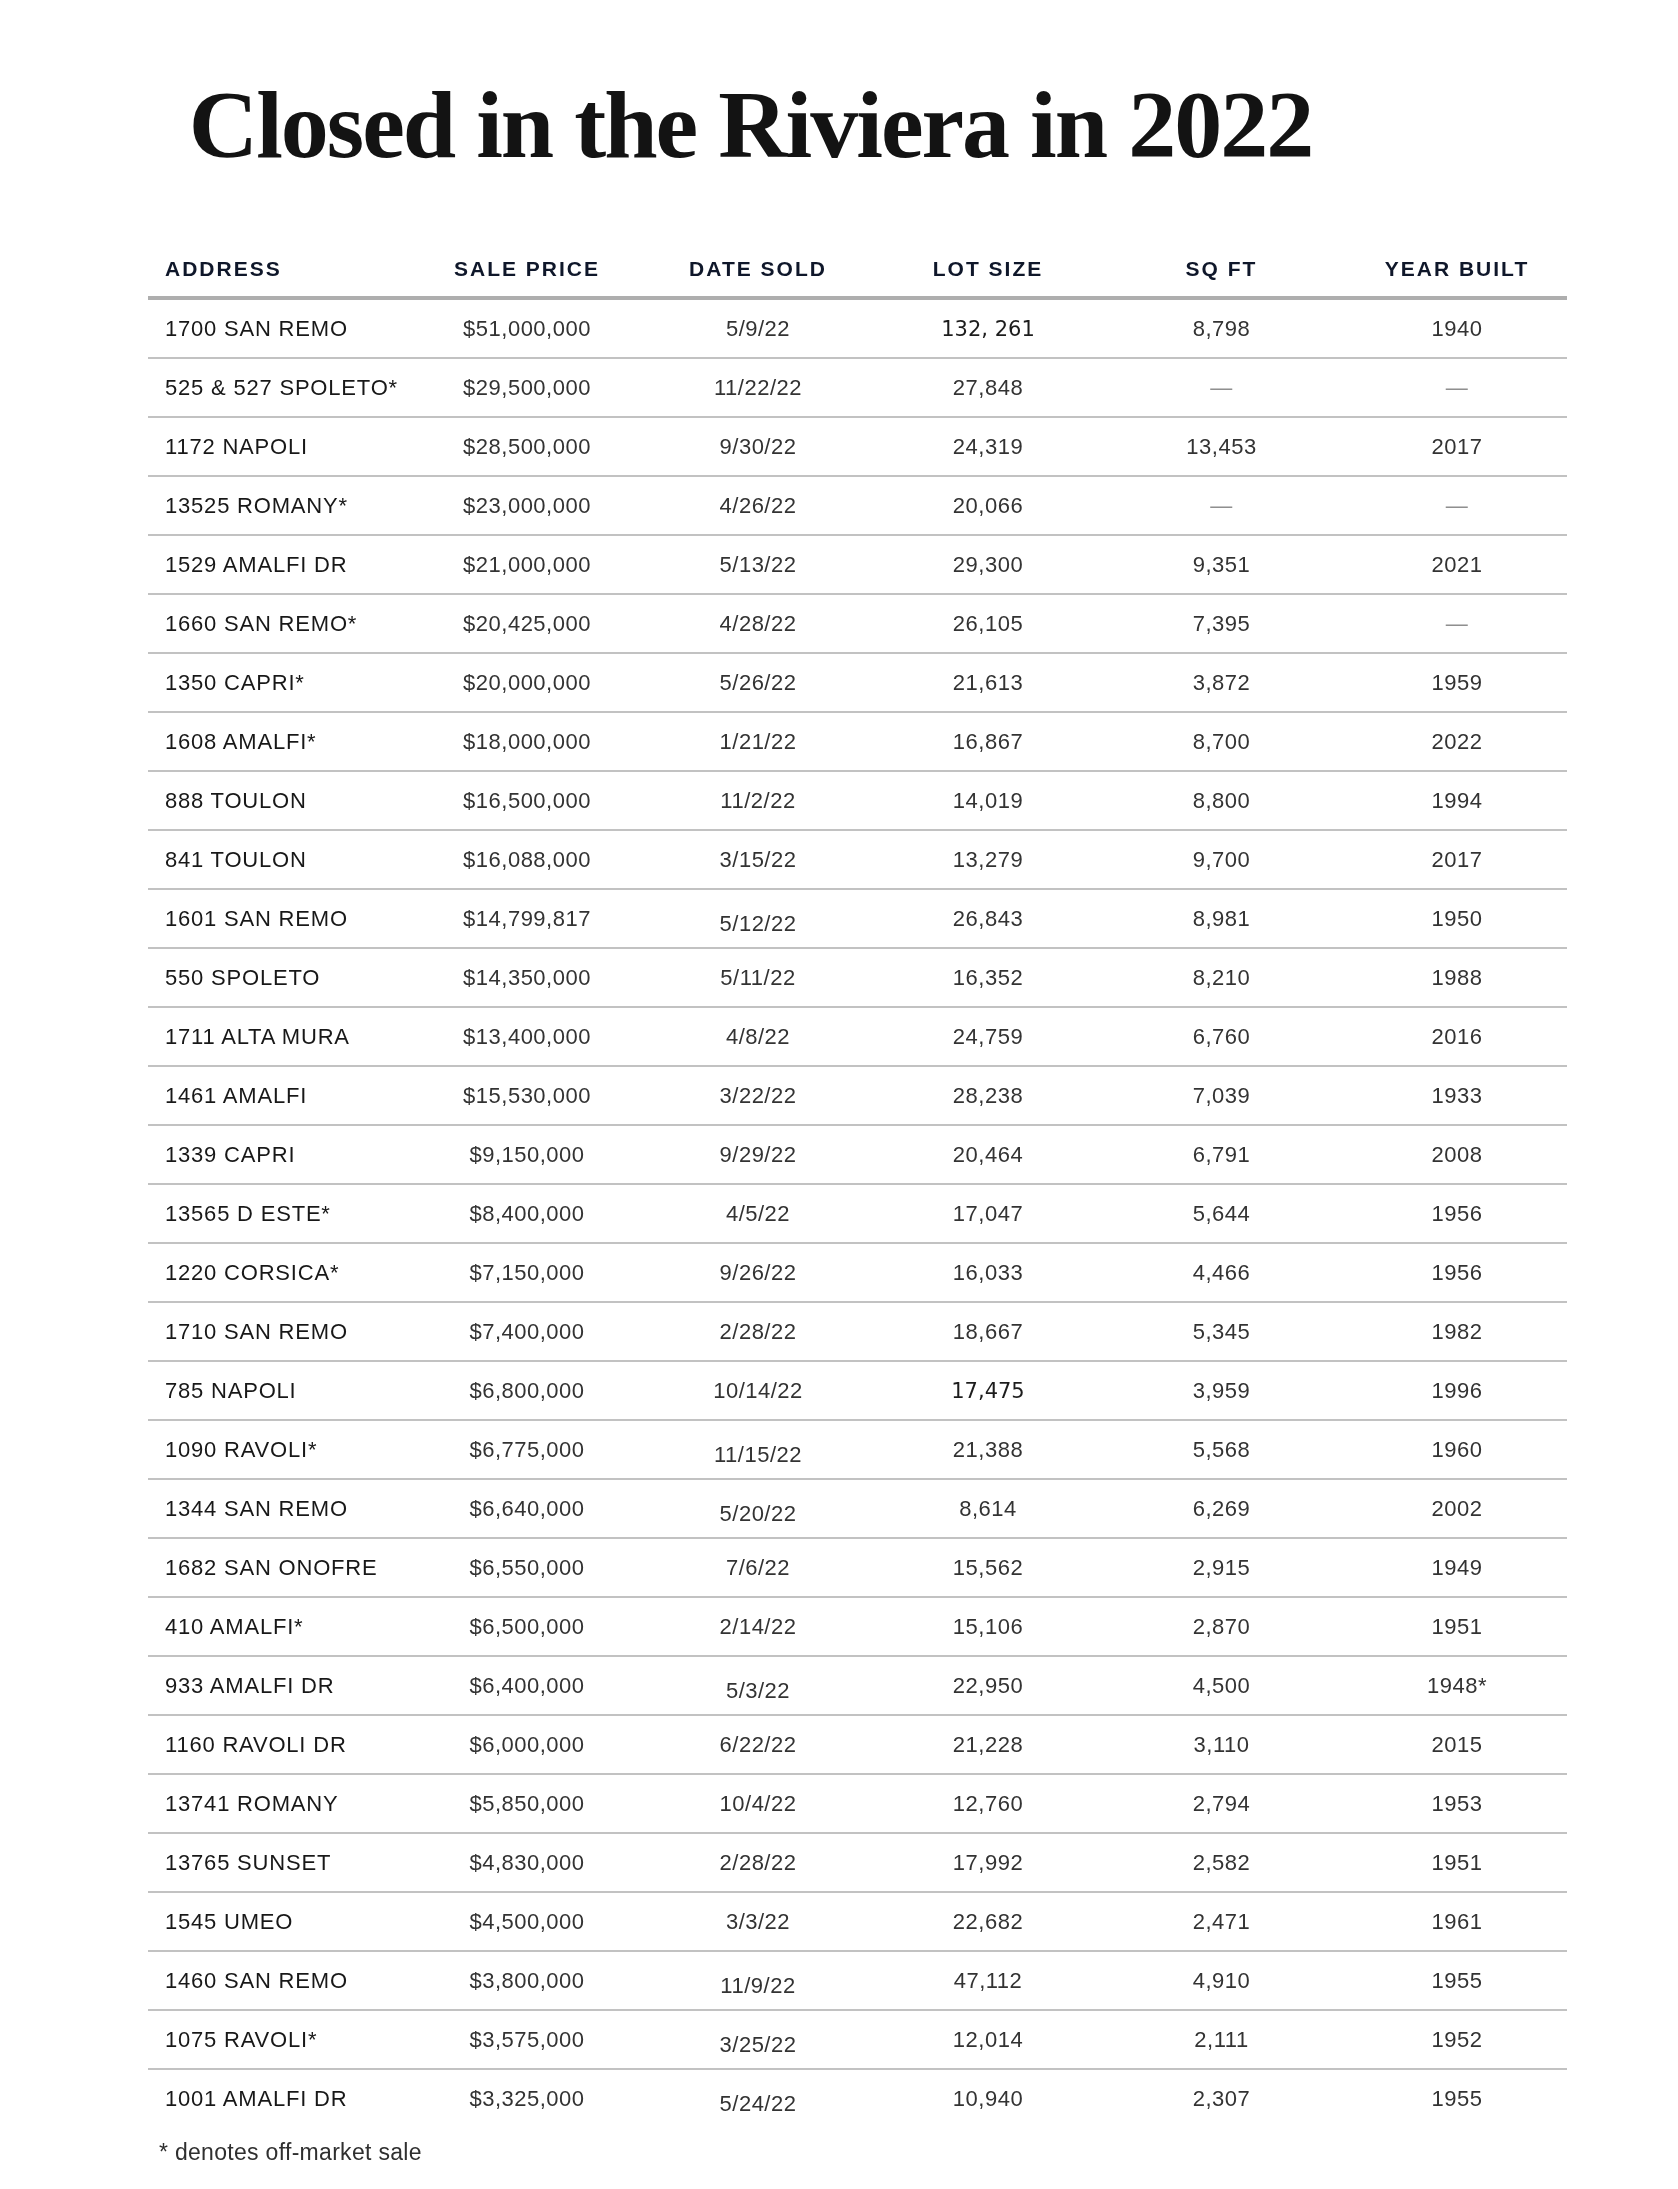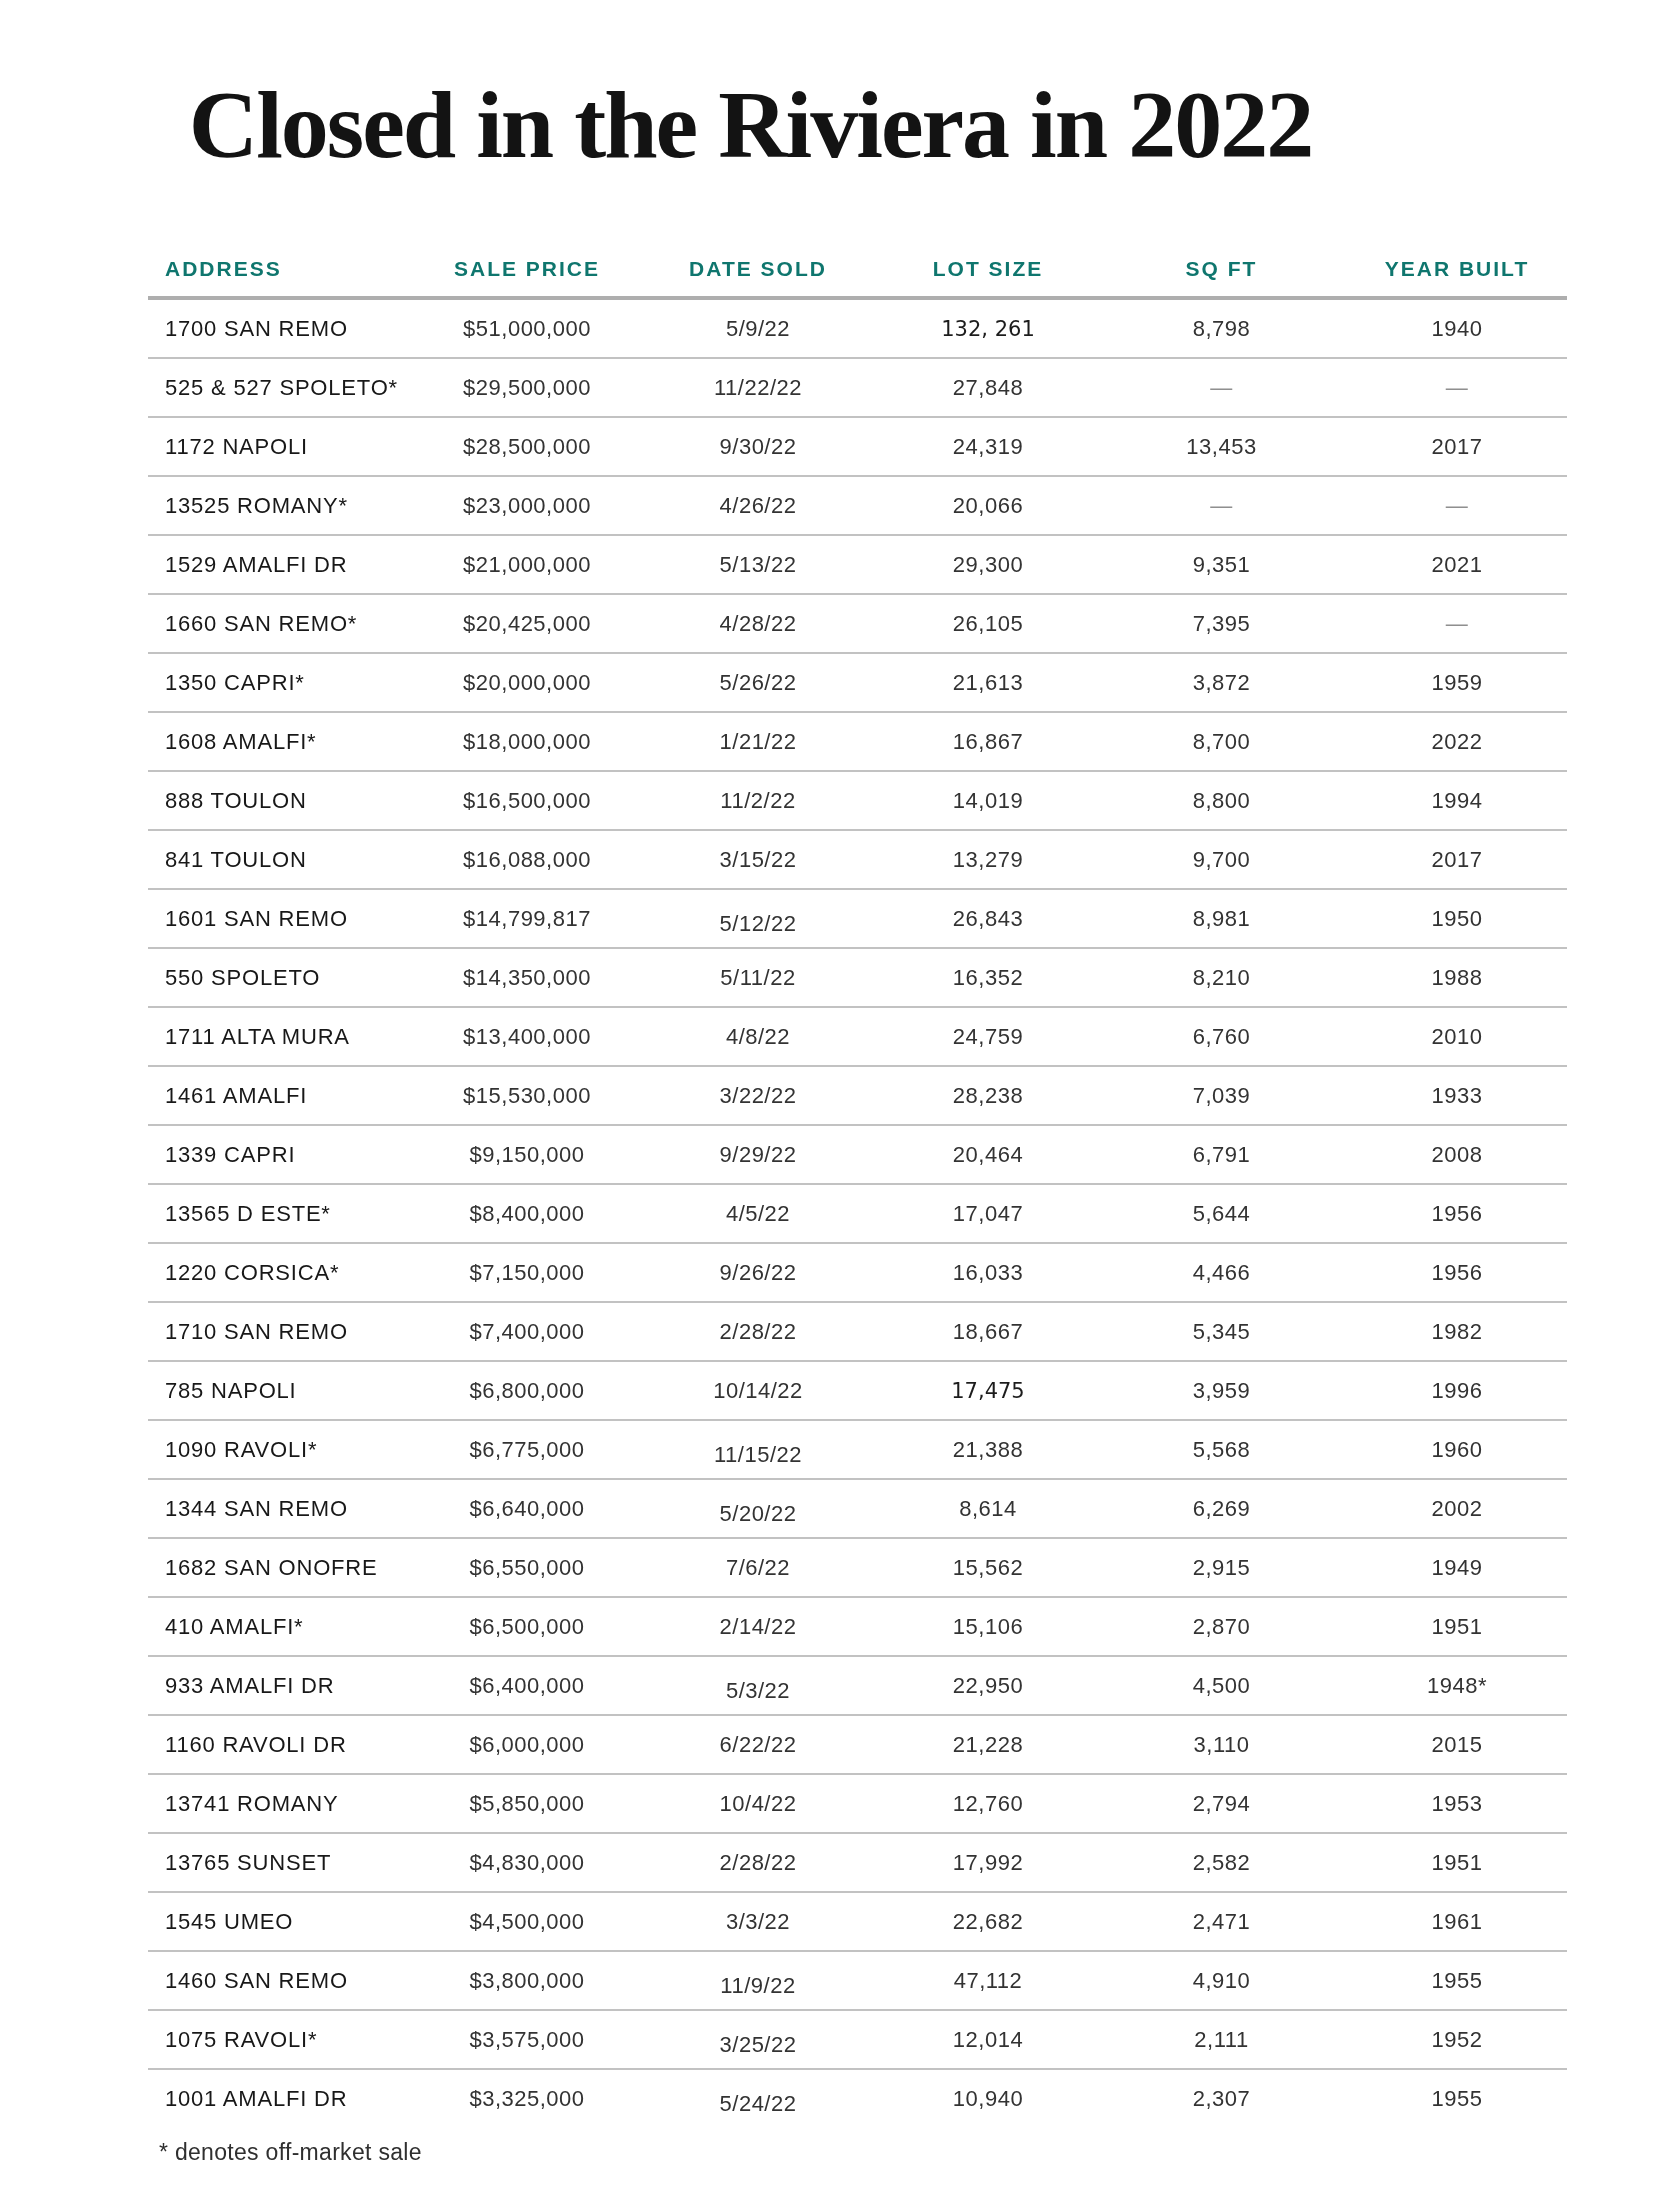--- a/index.html
+++ b/index.html
@@ -41,21 +41,21 @@
   col.c-price     { width: 218px; }
   col.c-date      { width: 244px; }
   col.c-lot       { width: 216px; }
   col.c-sqft      { width: 251px; }
   col.c-year      { width: 220px; }
 
   thead th {
     font-size: 21px;
     font-weight: bold;
     letter-spacing: 2px;
-    color: #0f766e;
+    color: #0f172a;
     text-align: center;
     vertical-align: bottom;
     padding: 0 0 15px 0;
     border-bottom: 4px solid #aeaeae;
     white-space: nowrap;
   }
   thead th.col-address {
     text-align: left;
     padding-left: 17px;
   }
@@ -225,21 +225,21 @@
           <td class="lot-size-cell"><span>16,352</span></td>
           <td class="sq-ft-cell"><span>8,210</span></td>
           <td class="year-built-cell"><span>1988</span></td>
         </tr>
         <tr>
           <td class="address-cell"><span>1711 ALTA MURA</span></td>
           <td class="sale-price-cell"><span>$13,400,000</span></td>
           <td class="date-sold-cell"><span>4/8/22</span></td>
           <td class="lot-size-cell"><span>24,759</span></td>
           <td class="sq-ft-cell"><span>6,760</span></td>
-          <td class="year-built-cell"><span>2010</span></td>
+          <td class="year-built-cell"><span>2016</span></td>
         </tr>
         <tr>
           <td class="address-cell"><span>1461 AMALFI</span></td>
           <td class="sale-price-cell"><span>$15,530,000</span></td>
           <td class="date-sold-cell"><span>3/22/22</span></td>
           <td class="lot-size-cell"><span>28,238</span></td>
           <td class="sq-ft-cell"><span>7,039</span></td>
           <td class="year-built-cell"><span>1933</span></td>
         </tr>
         <tr>

